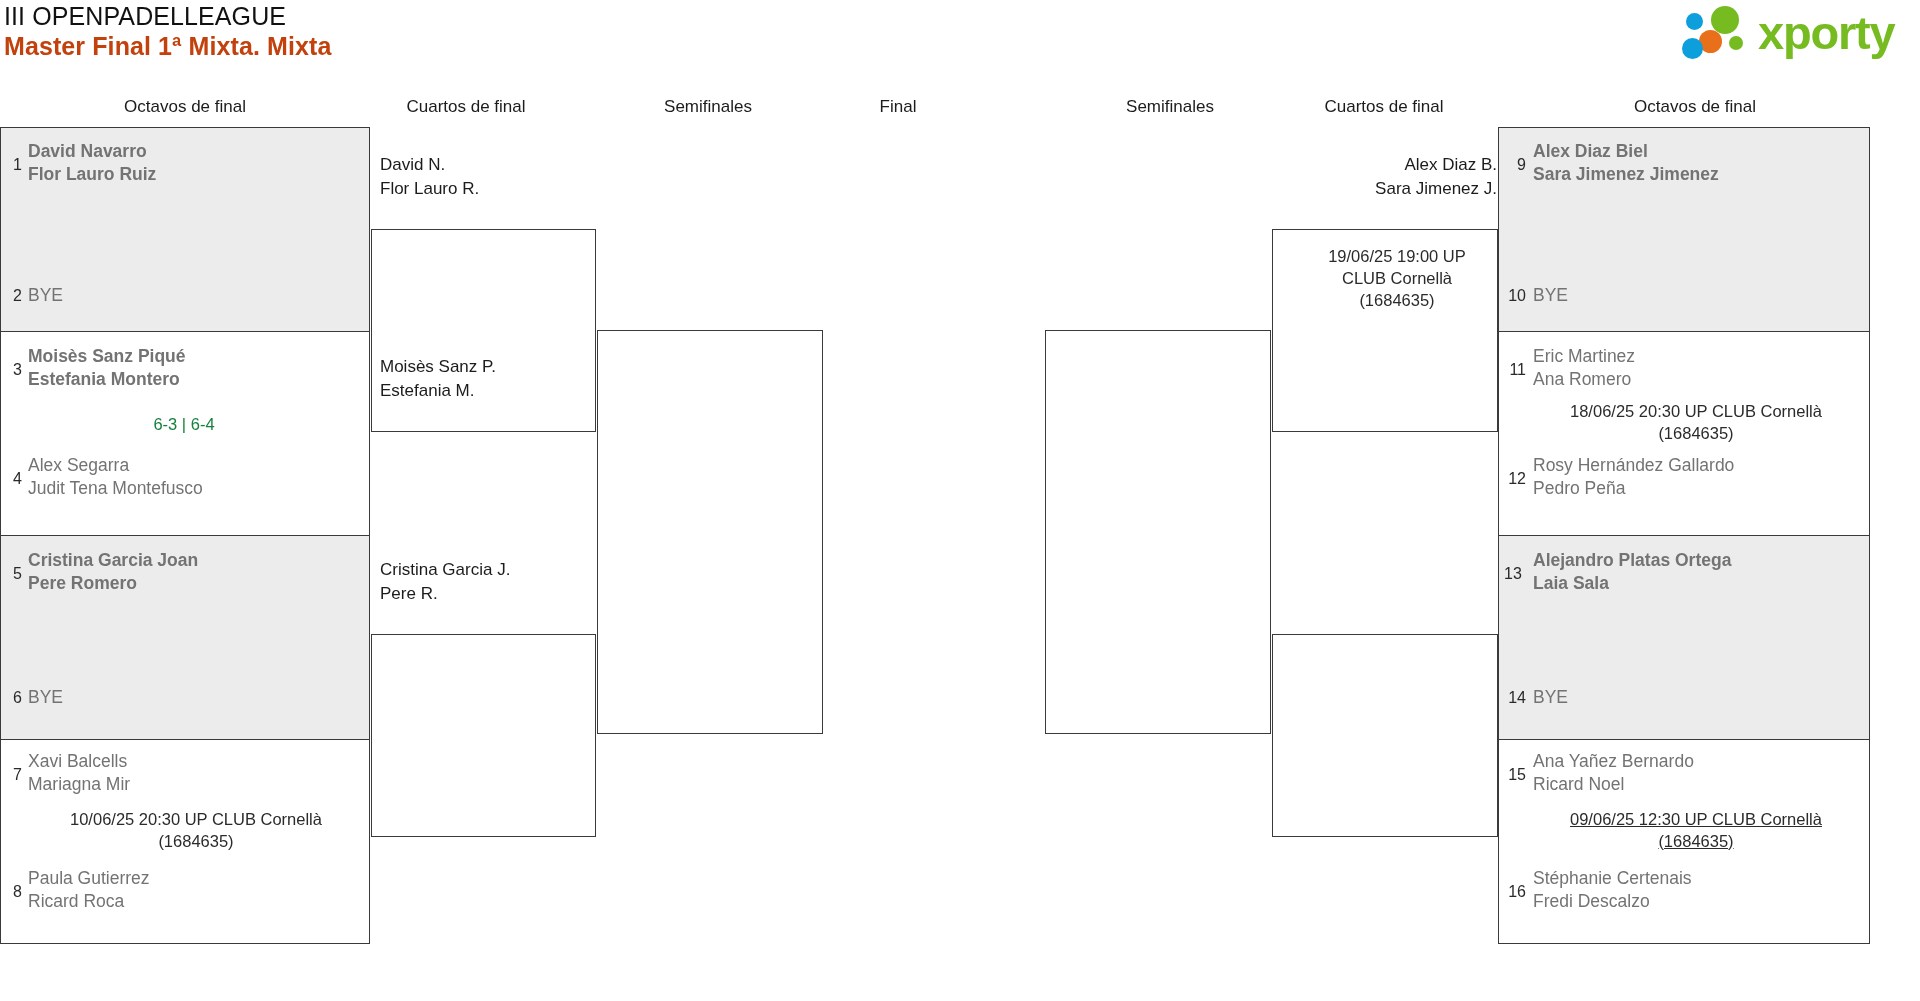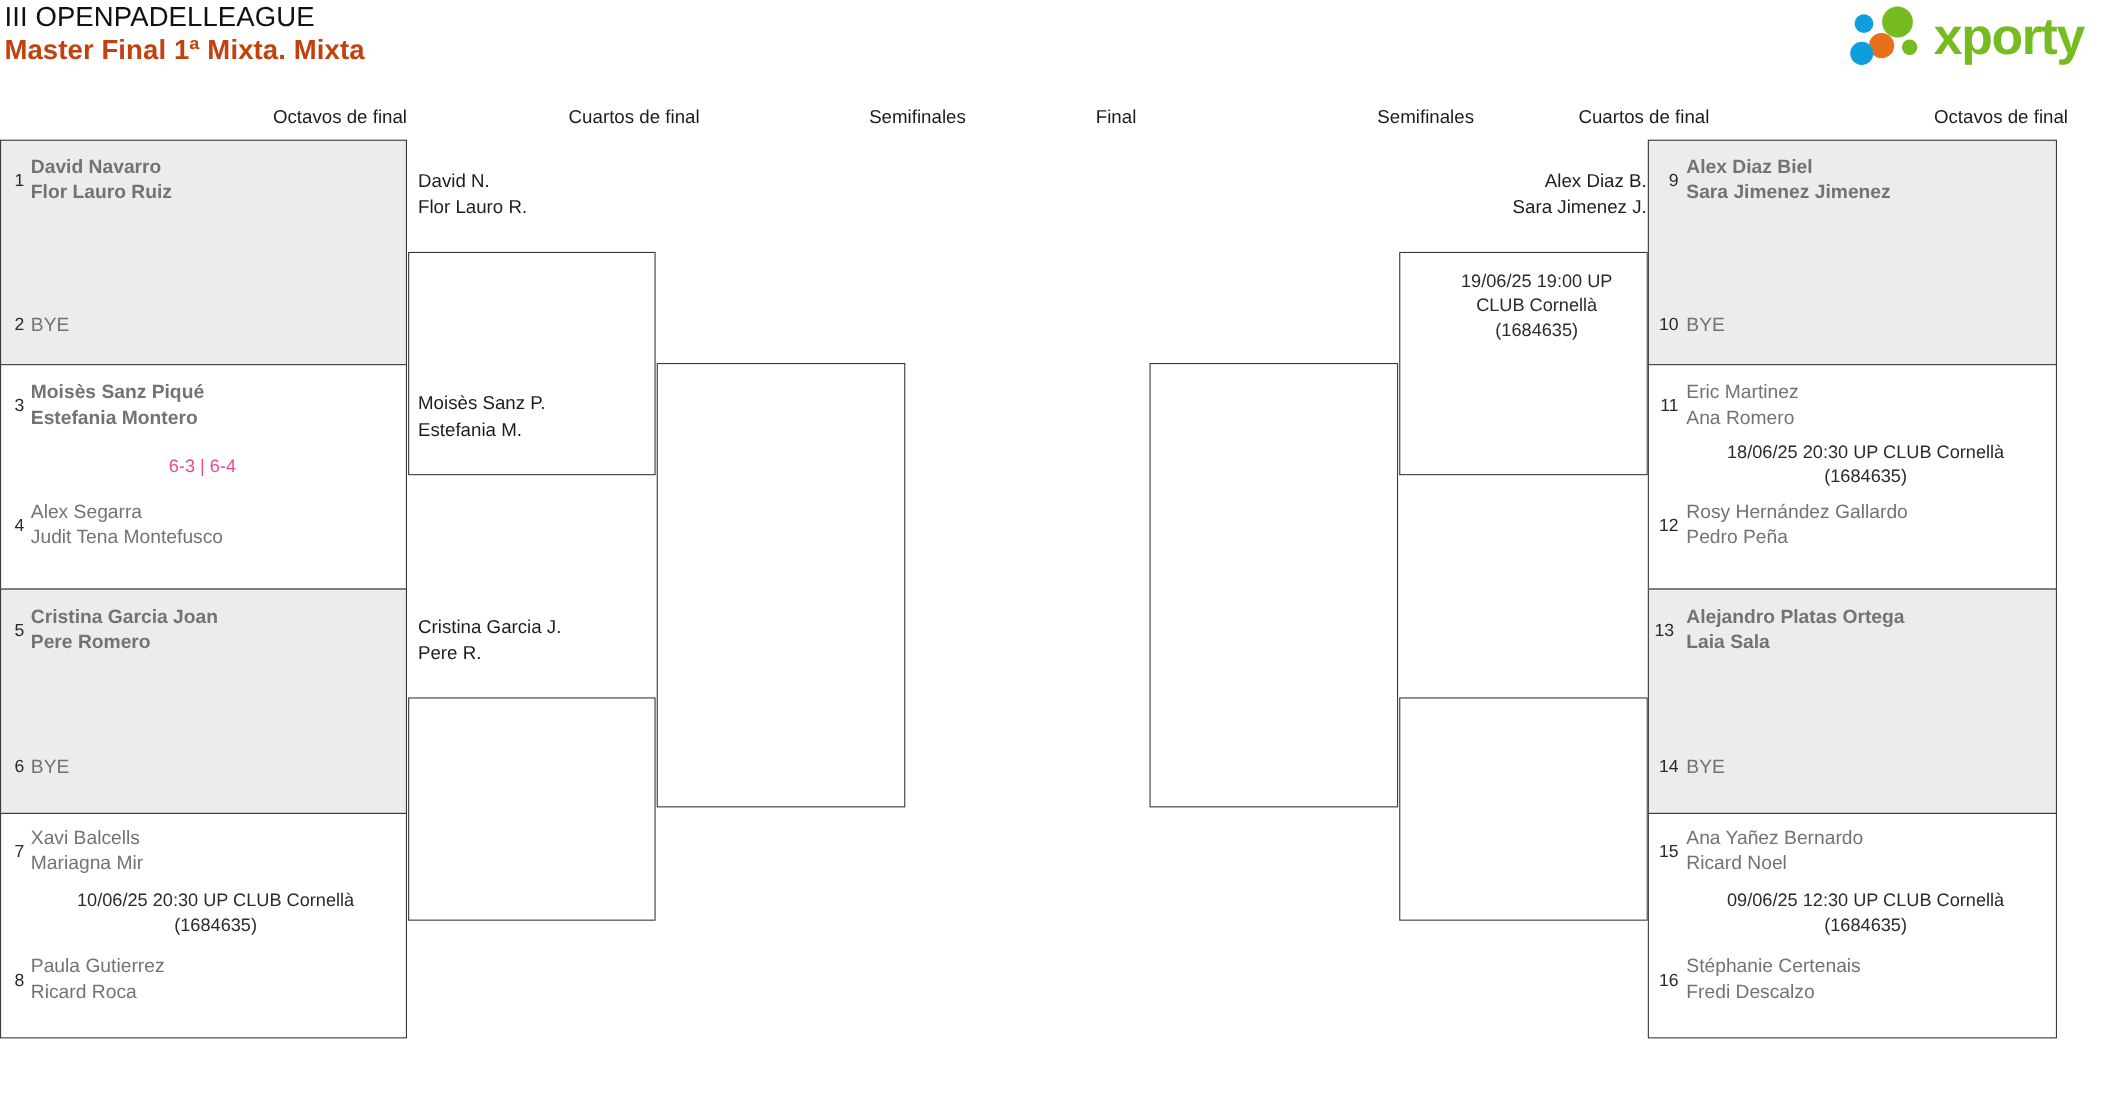--- a/index.html
+++ b/index.html
@@ -54,21 +54,21 @@
     line-height: 56px;
   }
   .dot { position: absolute; border-radius: 50%; }
 
   
   .round-hdr {
     position: absolute;
     top: 97px;
     font-size: 17px;
     font-weight: 400;
-    text-align: right;
+    text-align: center;
     white-space: nowrap;
     color: #1c1c1c;
   }
 
   
   .box {
     position: absolute;
     border: 1px solid #3a3a3a;
     background: #ffffff;
   }
@@ -100,21 +100,21 @@
     line-height: 22px;
     text-align: center;
     color: #2b2b2b;
     padding-left: 24px;
   }
   .score {
     position: absolute;
     font-size: 16.5px;
     line-height: 22px;
     text-align: center;
-    color: #ec4899;
+    color: #15803d;
   }
 
   
   .adv {
     position: absolute;
     font-size: 17px;
     line-height: 24px;
     color: #1c1c1c;
     white-space: nowrap;
   }
@@ -291,21 +291,21 @@
   <div class="players bye" style="left:1533px; top:686px;">
     <div>BYE</div>
   </div>
 
   <div class="box" style="left:1498px; top:739px; width:372px; height:205px;"></div>
   <div class="seed" style="left:1500px; top:766px; width:26px;">15</div>
   <div class="players" style="left:1533px; top:750px;">
     <div>Ana Yañez Bernardo</div>
     <div>Ricard Noel</div>
   </div>
-  <div class="meta" style="left:1500px; top:808px; width:368px;">
+  <div class="meta" style="left:1500px; top:808px; width:368px;text-decoration:underline;">
     <div>09/06/25 12:30 UP CLUB Cornellà</div>
     <div>(1684635)</div>
   </div>
   <div class="seed" style="left:1500px; top:883px; width:26px;">16</div>
   <div class="players" style="left:1533px; top:867px;">
     <div>Stéphanie Certenais</div>
     <div>Fredi Descalzo</div>
   </div>
 
 </div>

